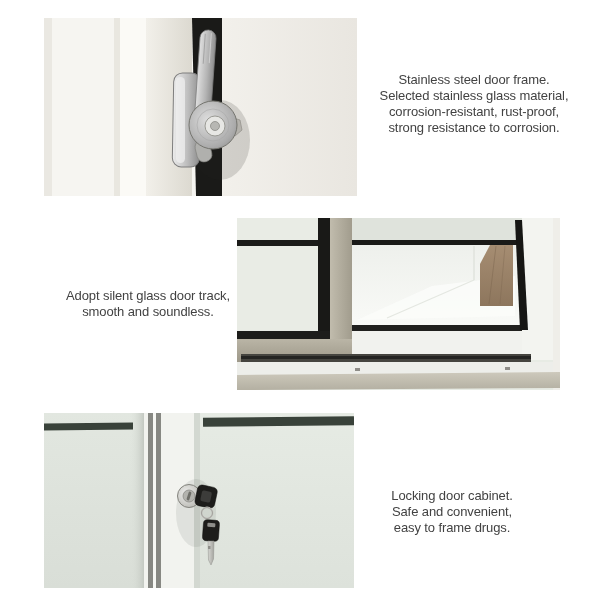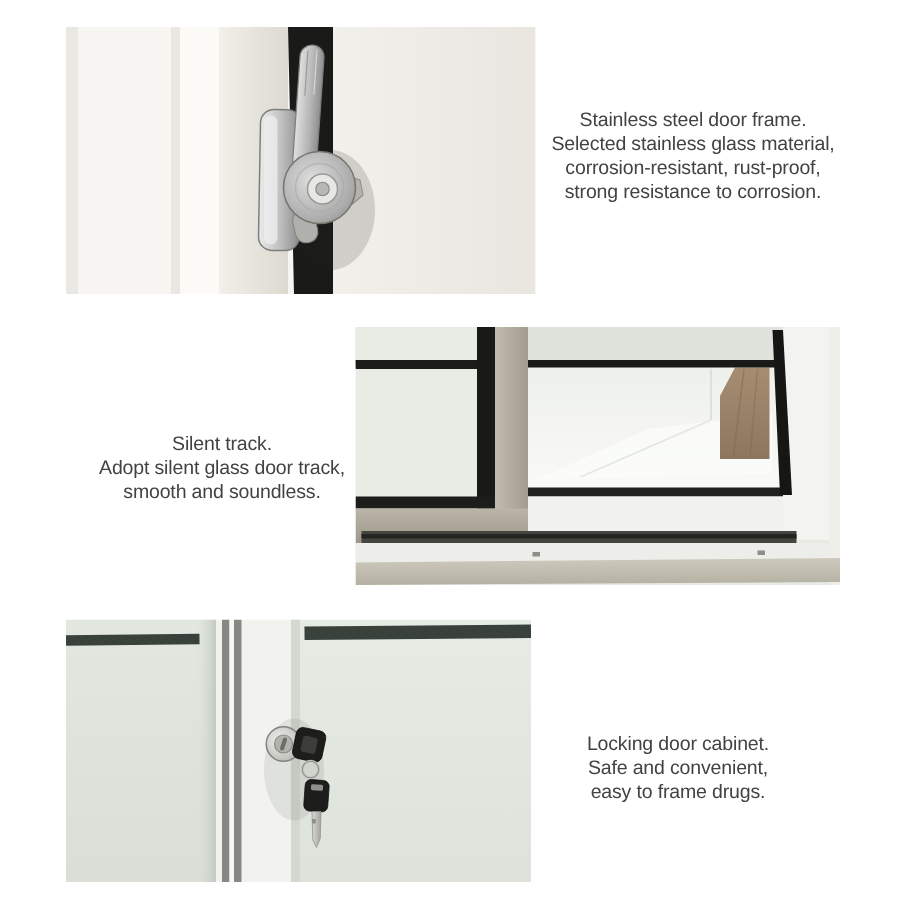--- a/index.html
+++ b/index.html
@@ -70,21 +70,21 @@
         <rect x="152" y="122" width="15" height="22" rx="7" fill="#b0b0ad" stroke="#858581" stroke-width="0.7" transform="rotate(-14 159 133)"></rect>
         <polygon points="186,99 196,102 198,112 191,118 183,113" fill="#b4b2ac" stroke="#8f8d87" stroke-width="0.7"></polygon>
         <circle cx="169" cy="107" r="24" fill="url(#p1Hub)" stroke="#75756f" stroke-width="1"></circle>
         <circle cx="169" cy="107" r="16" fill="none" stroke="#a9a9a9" stroke-width="1" opacity="0.6"></circle>
         <circle cx="171" cy="108" r="10" fill="#e7e7e4" stroke="#9a9a94" stroke-width="1"></circle>
         <circle cx="171" cy="108" r="4.5" fill="#b7b7b3" stroke="#8b8b87" stroke-width="0.8"></circle>
       </g>
     </svg>
   </figure>
 
-  <div class="caption" style="left:352px;top:72px;">
+  <div class="caption" style="left:364px;top:72px;">
     <div class="cap-line">Stainless steel door frame.</div>
     <div class="cap-line">Selected stainless glass material,</div>
     <div class="cap-line">corrosion-resistant, rust-proof,</div>
     <div class="cap-line">strong resistance to corrosion.</div>
   </div>
 
   <figure class="photo" style="left:237px;top:218px;width:323px;height:172px;margin:0;">
     <svg width="323" height="172" viewBox="0 0 323 172">
       <defs>
         <linearGradient id="p2Interior" x1="0" y1="0" x2="0" y2="1">
@@ -141,21 +141,20 @@
       <rect x="4" y="136" width="290" height="8" fill="#45443f"></rect>
       <rect x="4" y="138" width="290" height="3" fill="#242422"></rect>
       <rect x="0" y="144" width="316" height="13" fill="#edeeea"></rect>
       <rect x="118" y="150" width="5" height="3" fill="#8e8d88"></rect>
       <rect x="268" y="149" width="5" height="3" fill="#8e8d88"></rect>
       <polygon points="0,157 323,154 323,170 0,172" fill="url(#p2Base)"></polygon>
     </svg>
   </figure>
 
   <div class="caption" style="left:38px;top:288px;">
-    <div class="cap-line">Silent track.</div>
     <div class="cap-line">Adopt silent glass door track,</div>
     <div class="cap-line">smooth and soundless.</div>
   </div>
 
   <figure class="photo" style="left:44px;top:413px;width:310px;height:175px;margin:0;">
     <svg width="310" height="175" viewBox="0 0 310 175">
       <defs>
         <linearGradient id="p3FrostL" x1="0" y1="0" x2="0" y2="1">
           <stop offset="0" stop-color="#e2e7e0"></stop>
             <stop offset="1" stop-color="#d9ded7"></stop>

